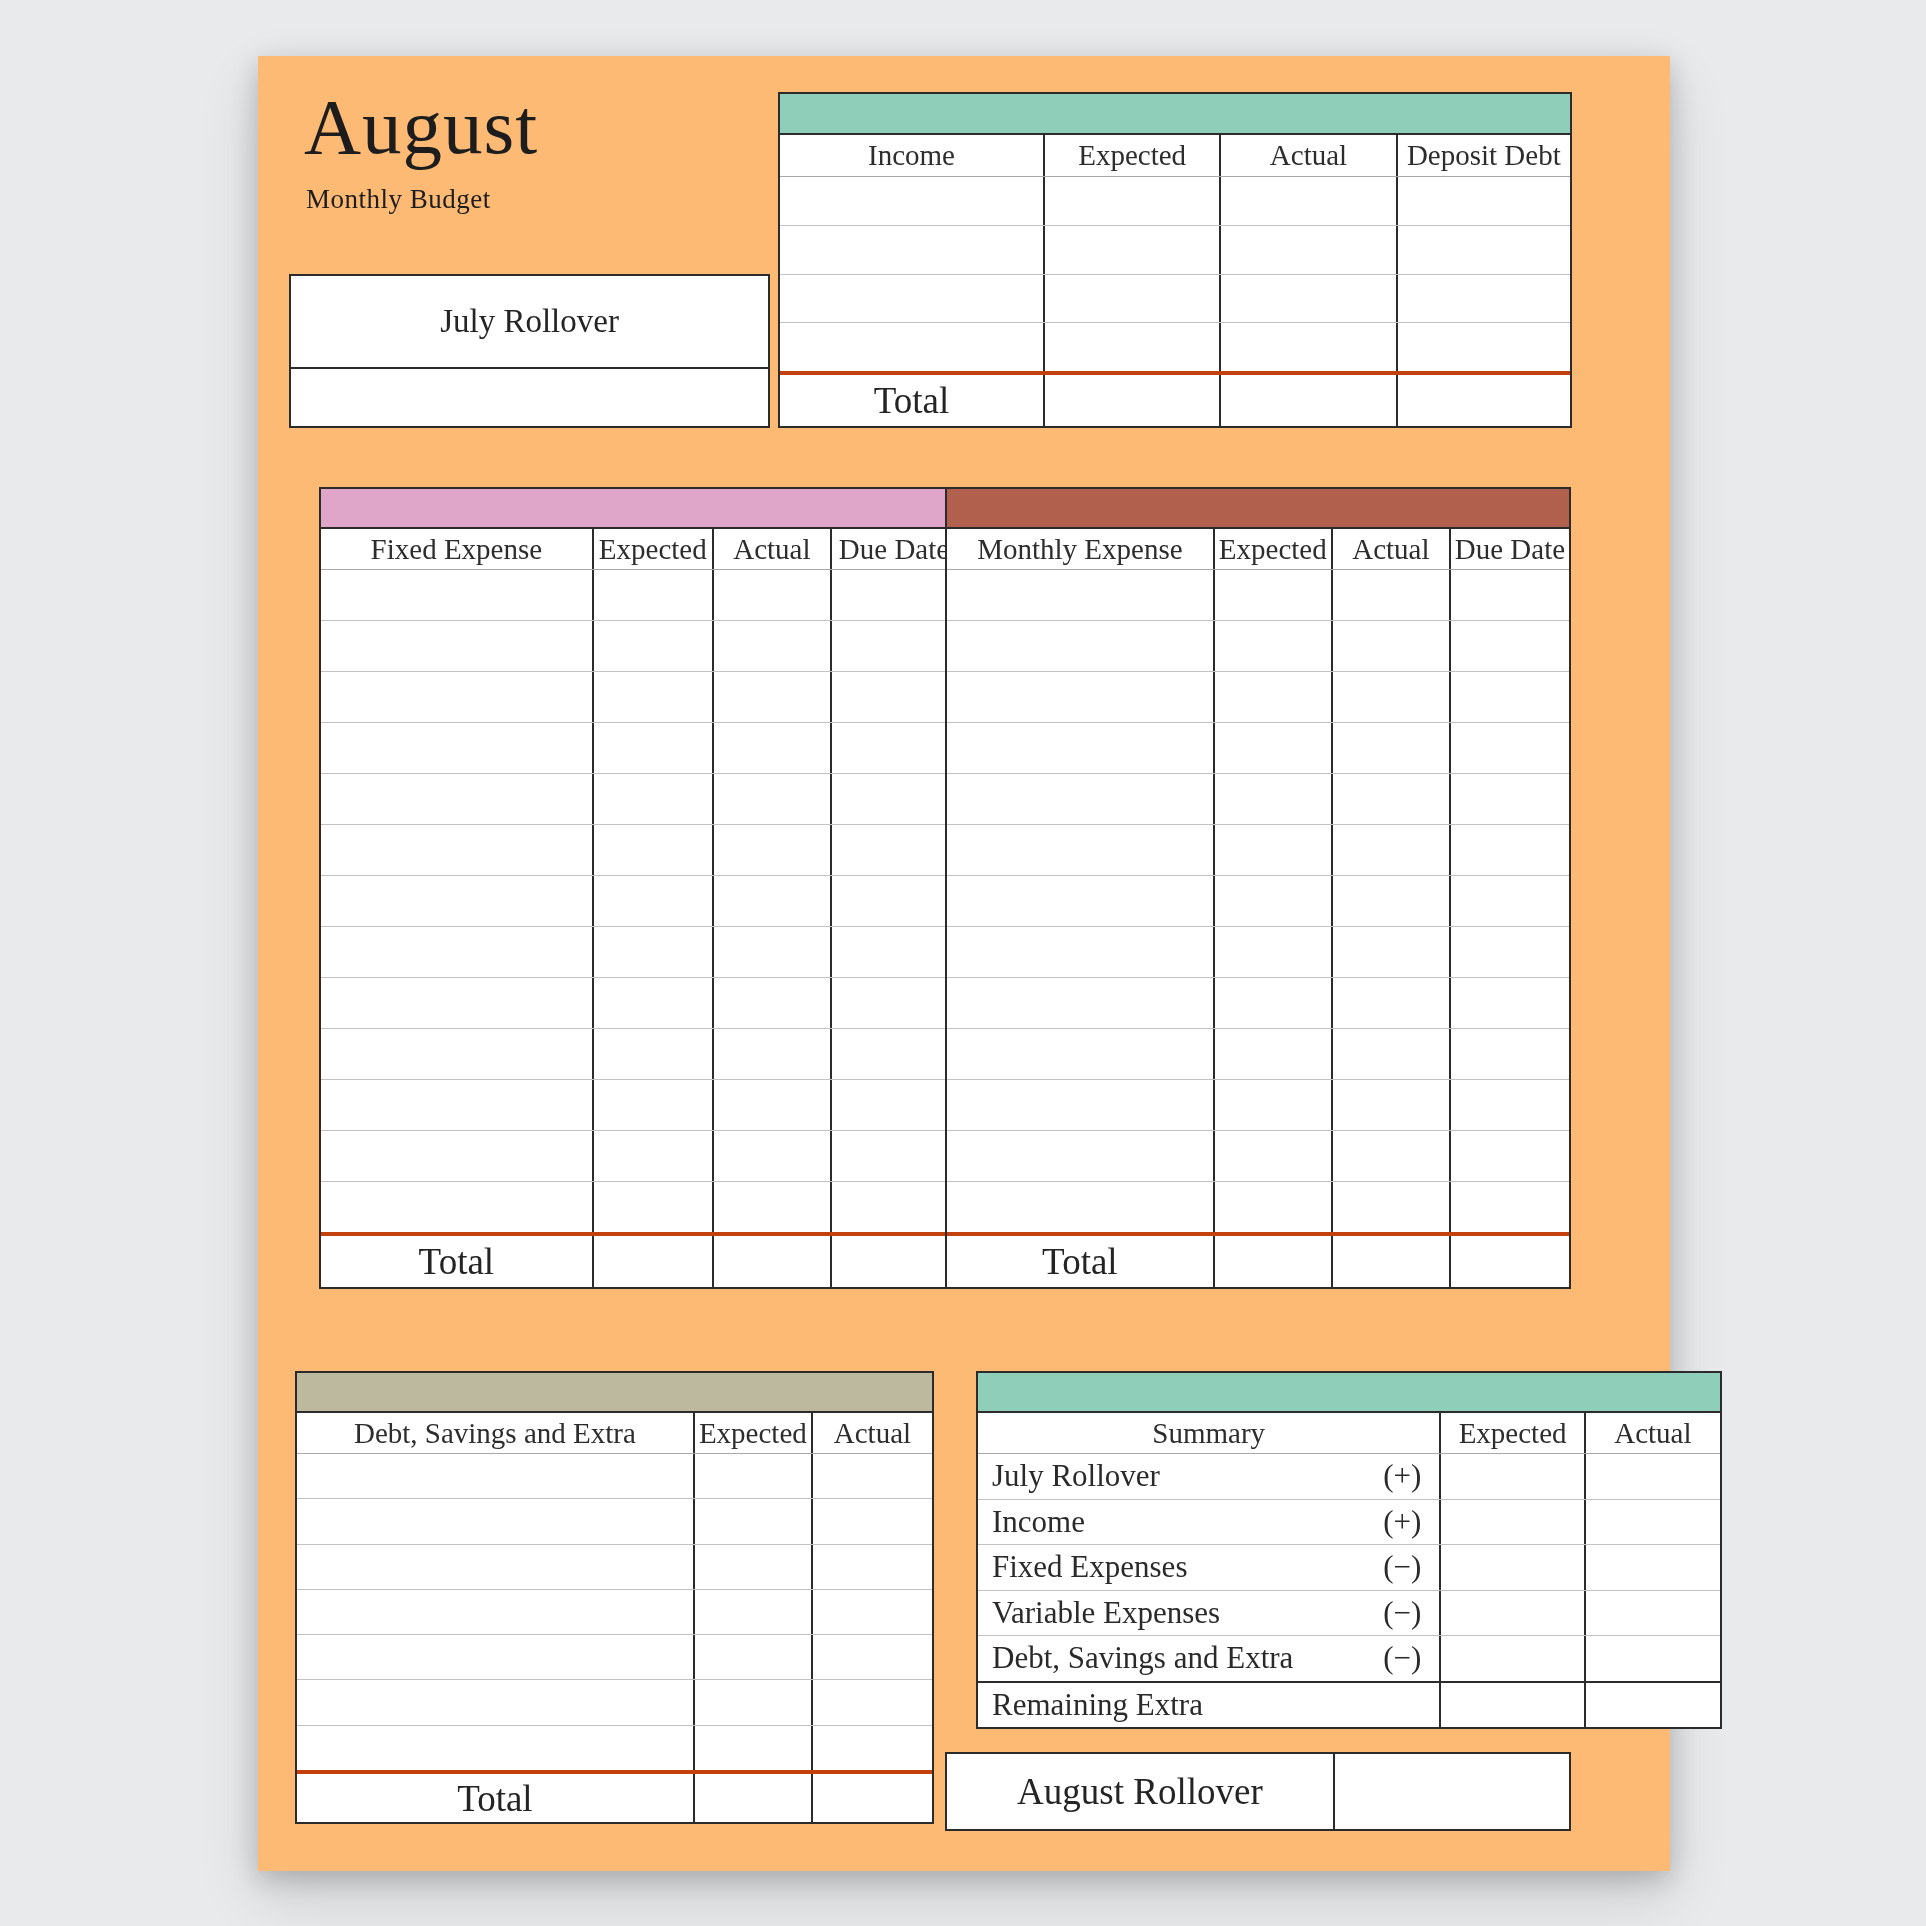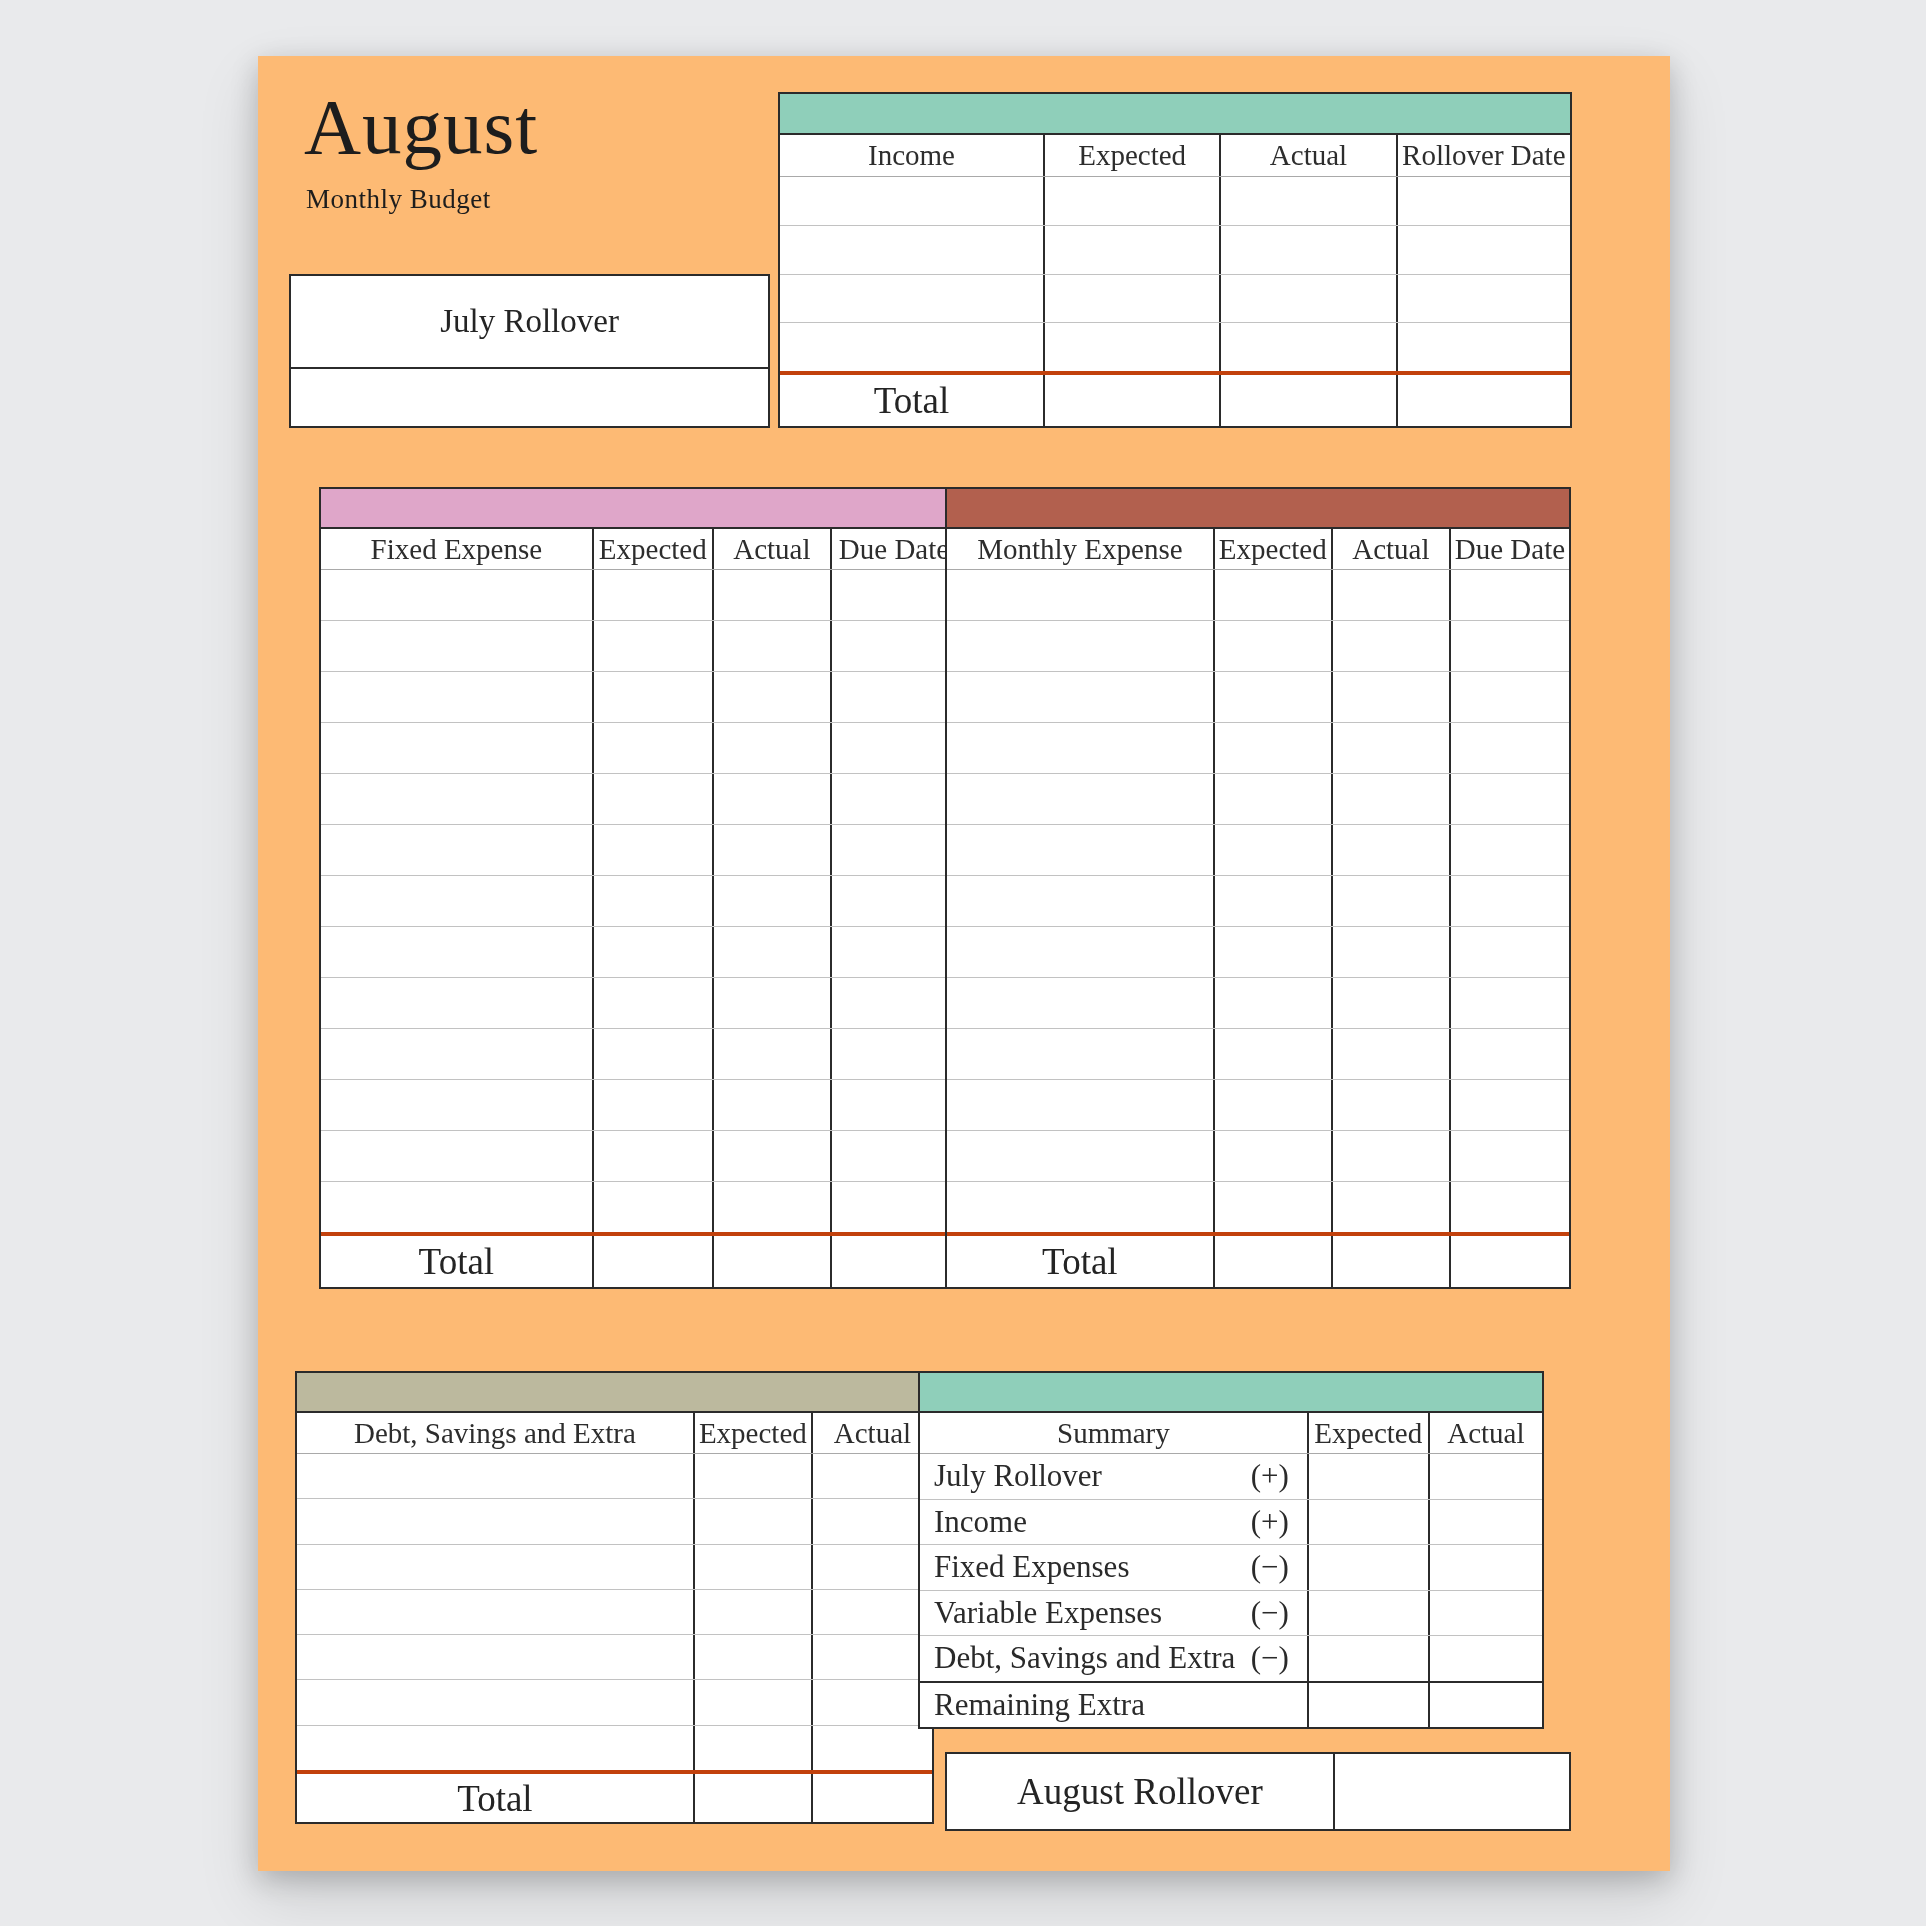--- a/index.html
+++ b/index.html
@@ -54,21 +54,21 @@
   .cols-debt{grid-template-columns:402fr 120fr 123fr;}
   .cols-summary{grid-template-columns:393fr 123fr 116fr;}
   
   .tbl-income{left:520px;top:36px;width:794px;height:336px;}
   .tbl-income .bar{height:39px;}
   .tbl-income .hrow{height:41px;}
   .tbl-fixed{left:37px;top:431px;width:639px;height:802px;margin-left:24px;}
   .tbl-var{left:687px;top:431px;width:626px;height:802px;}
   .tbl-debt{left:37px;top:1315px;width:639px;height:453px;}
   .tbl-debt .trow{height:48px;}
-  .tbl-summary{left:660px;top:1315px;width:626px;height:358px;text-align:center;}
+  .tbl-summary{left:718px;top:1315px;width:746px;height:358px;text-align:center;}
   
   .sum-first{display:flex;align-items:center;justify-content:space-between;
     padding:0 18px 0 14px;overflow:hidden;white-space:nowrap;}
   .sum-label,.sum-sign{font-size:31px;color:#2a2a2a;}
   .row.remaining{border-top:2px solid #2b2b2b;margin-top:-1px;}
   
   .jbox{
     position:absolute;left:31px;top:218px;width:481px;height:154px;
     box-sizing:border-box;border:2px solid #2b2b2b;background:#fff;
     display:flex;flex-direction:column;
@@ -102,21 +102,21 @@
     <div class="jlabel">July Rollover</div>
     <div class="jempty"></div>
   </div>
 
   <div class="tbl tbl-income">
     <div class="bar" style="background-color: rgb(143, 207, 186);"></div>
     <div class="hrow cols-income">
       <div class="hcell">Income</div>
       <div class="hcell">Expected</div>
       <div class="hcell">Actual</div>
-      <div class="hcell">Rollover Date</div>
+      <div class="hcell">Deposit Debt</div>
     </div>
     <div class="body">
       <div class="row cols-income">
         <div class="cell"></div>
         <div class="cell"></div>
         <div class="cell"></div>
         <div class="cell"></div>
       </div>
     <div class="row cols-income">
         <div class="cell"></div>

